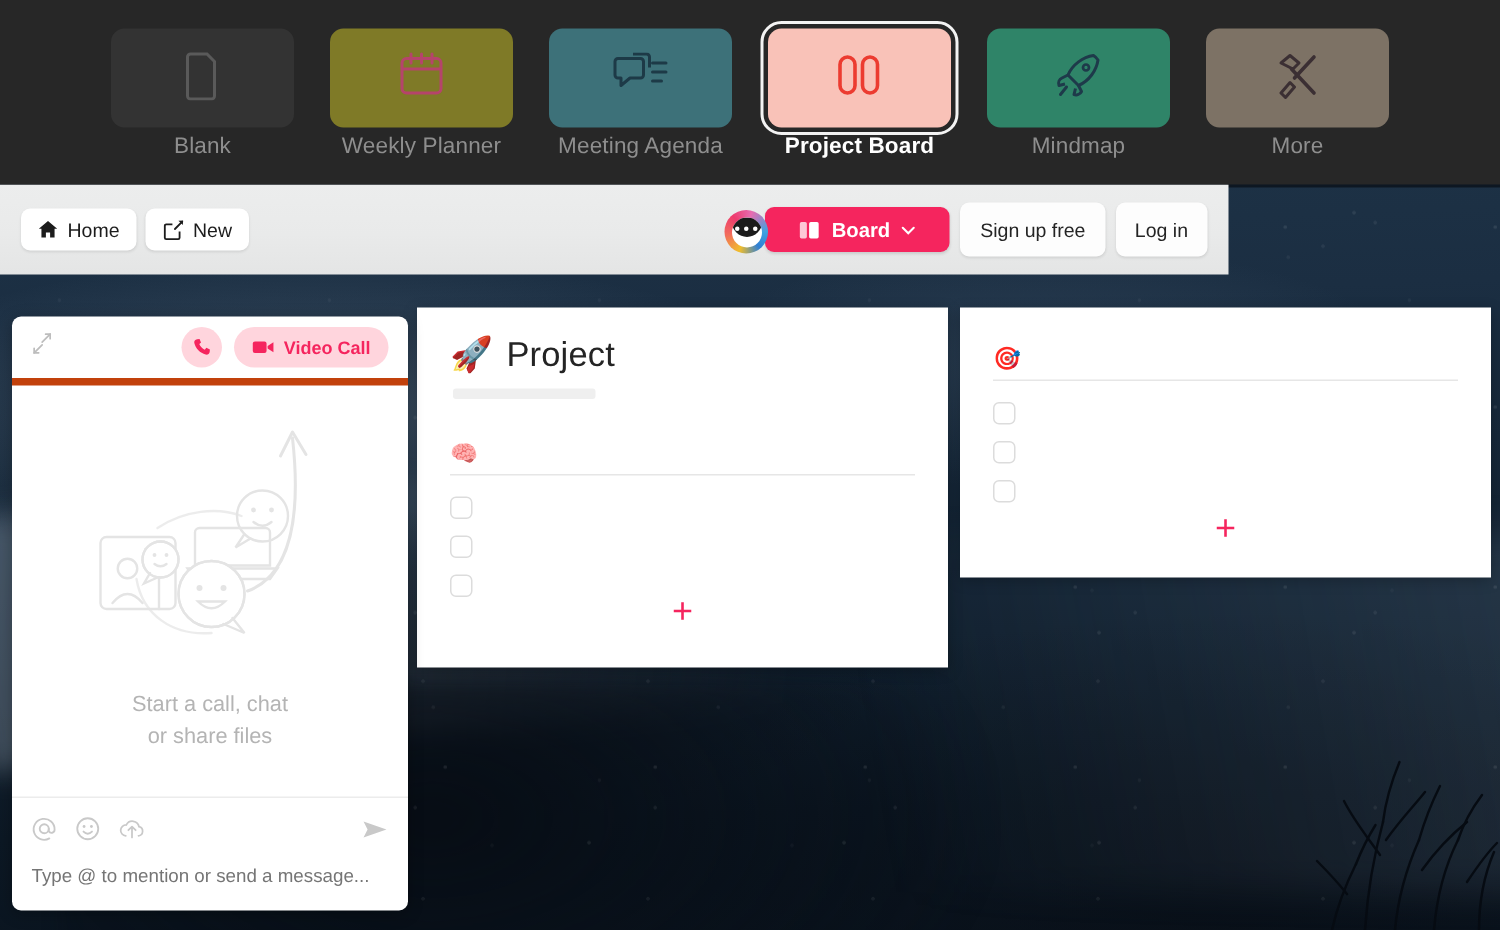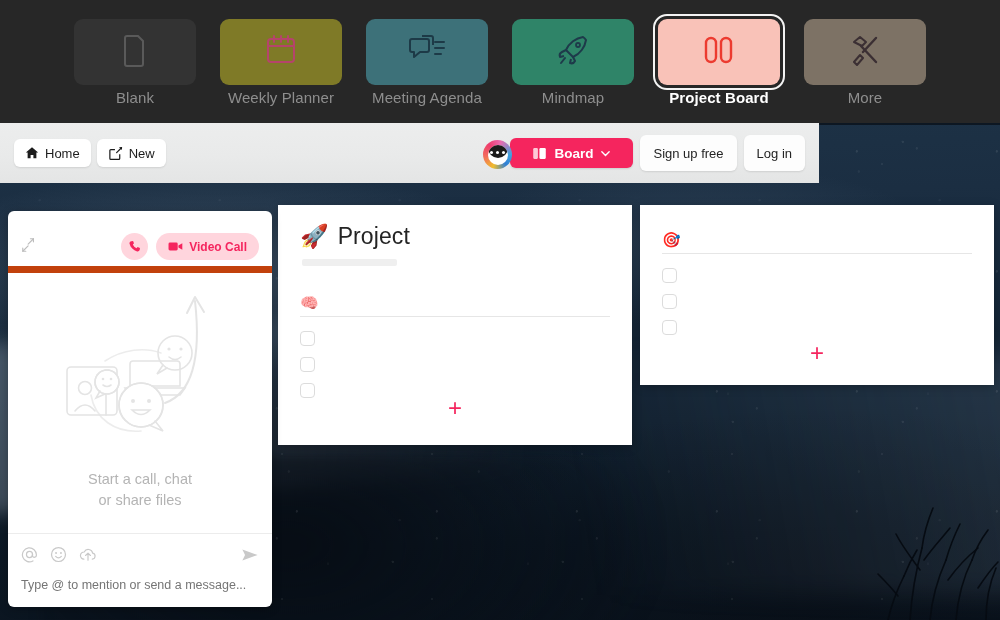--- a/index.html
+++ b/index.html
@@ -130,21 +130,21 @@
 
   
   .chat-panel {
     position: absolute; left: 8px; top: 211px; width: 264px; height: 396px;
     background: #fff; border-radius: 6px;
     box-shadow: 0 2px 10px rgba(0,0,0,.28);
     z-index: 20; display: flex; flex-direction: column; overflow: hidden;
   }
   .chat-head {
     height: 46px; display: flex; align-items: center; padding: 0 13px;
-    border-bottom: 7px solid #c2410c; position: relative; margin-top: 16px;
+    border-bottom: 5px solid #c2410c; position: relative;
   }
   .collapse-ico { color: #b8b8b8; cursor: pointer; }
   .chat-head-right { margin-left: auto; display: flex; align-items: center; gap: 8px; }
   .call-circle {
     width: 27px; height: 27px; border-radius: 50%; background: #ffd5dd;
     display: flex; align-items: center; justify-content: center; cursor: pointer;
   }
   .video-pill {
     height: 27px; background: #ffd5dd; border-radius: 14px; color: #f5255e;
     display: flex; align-items: center; gap: 6px; padding: 0 12px;
@@ -250,39 +250,39 @@
         <div class="tpl">
           <div class="tpl-tile" style="background:#3d7179">
        <span><svg width="38" height="30" viewBox="0 0 38 30">
       <path d="M4 4 h15 a2 2 0 0 1 2 2 v9 a2 2 0 0 1 -2 2 h-7 l-6 5 v-5 h-2 a2 2 0 0 1 -2 -2 V6 a2 2 0 0 1 2 -2 z" fill="none" stroke="#1d3a47" stroke-width="2" stroke-linejoin="round"></path>
       <path d="M14 1 h9 a2 2 0 0 1 2 2 v7" fill="none" stroke="#1d3a47" stroke-width="2"></path>
       <path d="M27 7 h9 M27 13 h9 M27 19 h6" stroke="#1d3a47" stroke-width="2" stroke-linecap="round"></path>
               </svg></span>
      </div>
      <div class="tpl-label">Meeting Agenda</div>
         </div>
+        <div class="tpl sel">
+          <div class="tpl-tile" style="background:#f9c2b8">
+       <span><svg width="32" height="30" viewBox="0 0 32 30">
+      <rect x="3" y="3" width="10" height="24" rx="5" fill="none" stroke="#ec3b30" stroke-width="2.4"></rect>
+      <rect x="18" y="3" width="10" height="24" rx="5" fill="none" stroke="#ec3b30" stroke-width="2.4"></rect>
+              </svg></span>
+     </div>
+     <div class="tpl-label">Project Board</div>
+        </div>
         <div class="tpl">
           <div class="tpl-tile" style="background:#2f8468">
        <span><svg width="32" height="32" viewBox="0 0 32 32">
       <path d="M26 3 C19 4 12 9 9 16 l7 7 c7 -3 12 -10 13 -17 a10 10 0 0 0 -3 -3 z" fill="none" stroke="#1e3a4a" stroke-width="2" stroke-linejoin="round"></path>
       <circle cx="21" cy="11" r="2" fill="none" stroke="#1e3a4a" stroke-width="1.8"></circle>
       <path d="M9 16 l-4 2 a4 4 0 0 0 -2 5 l4 -1 M16 23 l2 4 a4 4 0 0 1 -5 2 l1 -4" fill="none" stroke="#1e3a4a" stroke-width="2" stroke-linejoin="round"></path>
       <path d="M8 24 l-4 5" stroke="#1e3a4a" stroke-width="2" stroke-linecap="round"></path>
               </svg></span>
      </div>
      <div class="tpl-label">Mindmap</div>
-        </div>
-        <div class="tpl sel">
-          <div class="tpl-tile" style="background:#f9c2b8">
-       <span><svg width="32" height="30" viewBox="0 0 32 30">
-      <rect x="3" y="3" width="10" height="24" rx="5" fill="none" stroke="#ec3b30" stroke-width="2.4"></rect>
-      <rect x="18" y="3" width="10" height="24" rx="5" fill="none" stroke="#ec3b30" stroke-width="2.4"></rect>
-              </svg></span>
-     </div>
-     <div class="tpl-label">Project Board</div>
         </div>
         <div class="tpl">
           <div class="tpl-tile" style="background:#7d7265">
        <span><svg width="32" height="32" viewBox="0 0 32 32">
       <path d="M5 8 l6 -5 6 5 -4 4 z" fill="none" stroke="#3b2f33" stroke-width="2" stroke-linejoin="round"></path>
       <path d="M12 12 L27 28" stroke="#3b2f33" stroke-width="2.4" stroke-linecap="round"></path>
       <path d="M27 4 L14 18" stroke="#3b2f33" stroke-width="2.4" stroke-linecap="round"></path>
       <path d="M11 21 l-6 7 3 3 6 -7 z" fill="none" stroke="#3b2f33" stroke-width="2" stroke-linejoin="round"></path>
               </svg></span>
      </div>

